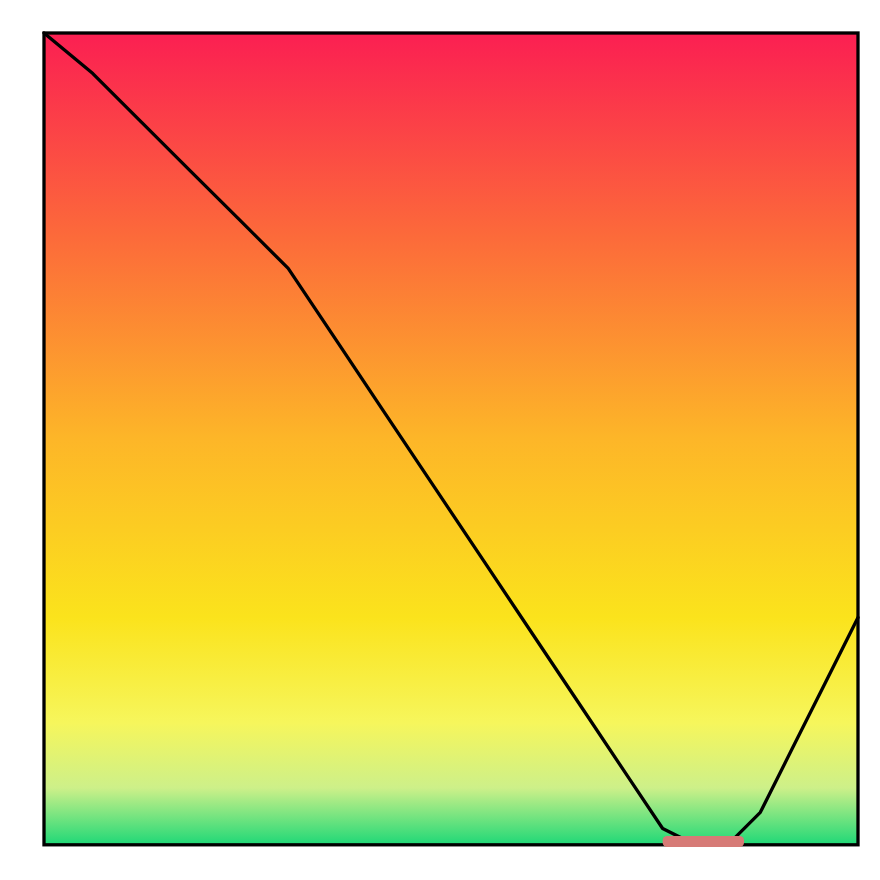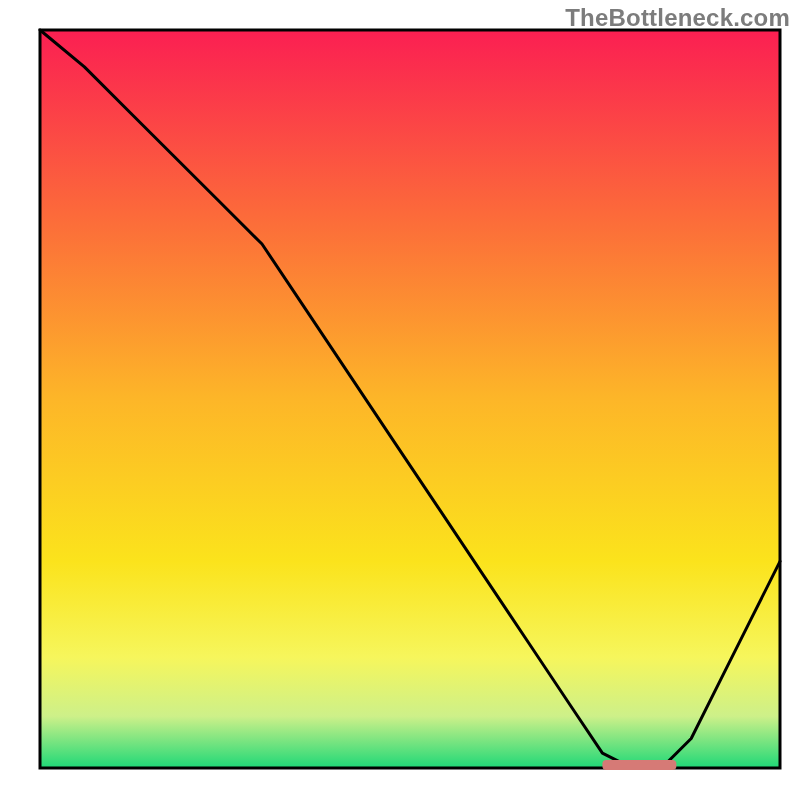--- a/index.html
+++ b/index.html
@@ -32,21 +32,20 @@
     top: 0;
     width: 800px;
     height: 800px;
   }
 </style>
 </head>
 <body>
 
 <div class="wrap">
 
-  <div class="watermark">TheBottleneck.com</div>
 
   <svg class="plot" viewBox="0 0 800 800" preserveAspectRatio="none">
     <defs>
       <linearGradient id="bg-grad" x1="0" y1="0" x2="0" y2="1">
 
       <stop offset="0%" stop-color="#fb1f52"></stop>
           <stop offset="25%" stop-color="#fc6a3a"></stop>
           <stop offset="50%" stop-color="#fdb628"></stop>
           <stop offset="72%" stop-color="#fbe31c"></stop>
           <stop offset="85%" stop-color="#f6f65c"></stop>

